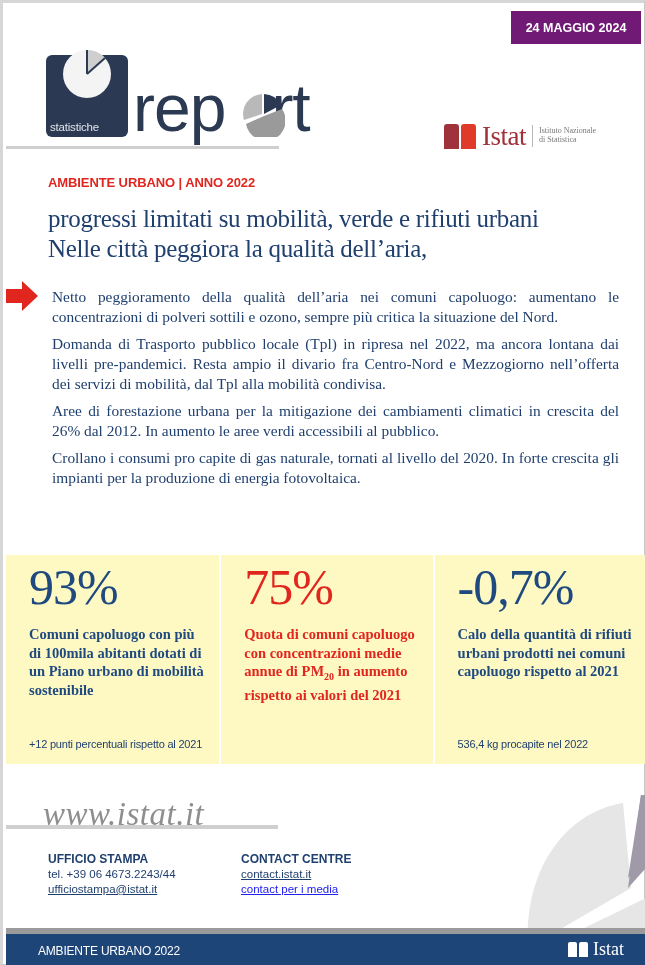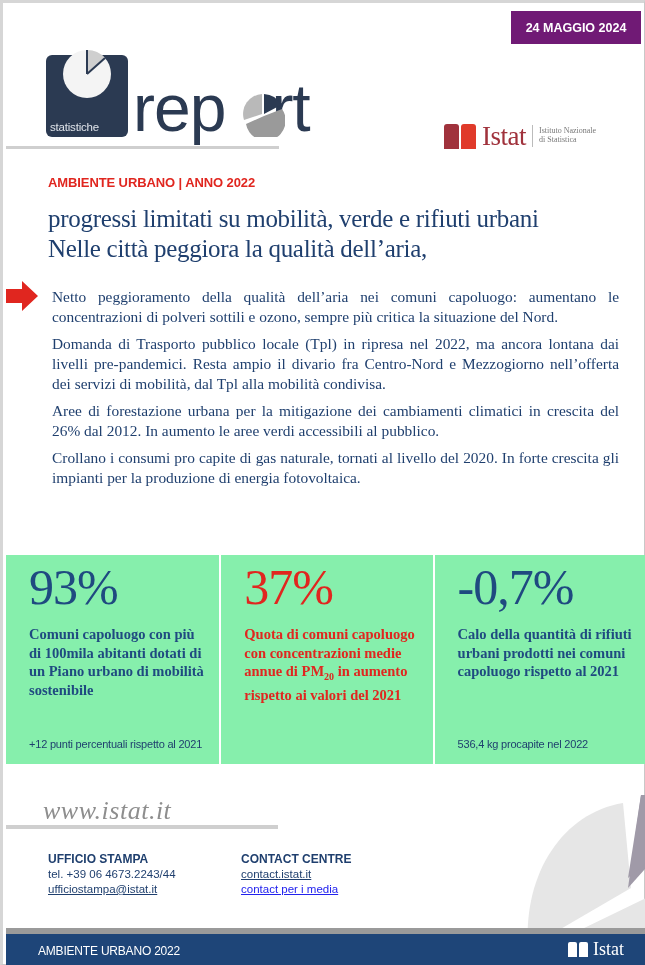--- a/index.html
+++ b/index.html
@@ -30,32 +30,32 @@
   .kicker { position: absolute; left: 45px; top: 172px; font-size: 13px; font-weight: bold; color: #e0261f; letter-spacing: -0.1px; }
   .headline { position: absolute; left: 45px; top: 201px; width: 580px; font-family: "Liberation Serif", serif;
               font-size: 25px; line-height: 30px; color: #1f3f6e; letter-spacing: -0.3px; }
 
   .arrow { position: absolute; left: 3px; top: 278px; width: 32px; height: 30px; }
 
   .bullets { position: absolute; left: 49px; top: 284px; width: 567px; font-family: "Liberation Serif", serif;
              font-size: 15.4px; line-height: 20px; color: #1f3f6e; }
   .bullets p { margin-bottom: 7px; text-align: justify; }
 
-  .stats { position: absolute; left: 3px; top: 552px; width: 640px; height: 209px; background: #86efac; display: flex; align-items: flex-end; }
+  .stats { position: absolute; left: 3px; top: 552px; width: 640px; height: 209px; background: #fef9c3; display: flex; align-items: flex-end; }
   .stat { position: relative; width: 33.33%; height: 100%; padding: 0 0 0 21px; }
   .stat + .stat { border-left: 2px solid #ffffff; }
   .stat-big { position: absolute; left: 23px; top: 2px; font-family: "Liberation Serif", serif; font-size: 50px; line-height: 60px; letter-spacing: -1px; }
   .stat-desc { position: absolute; left: 23px; top: 70px; width: 178px; font-family: "Liberation Serif", serif; font-weight: bold;
                font-size: 14.5px; line-height: 18.5px; }
   .stat-foot { position: absolute; left: 23px; top: 183px; font-size: 11px; color: #1f3f6e; letter-spacing: -0.2px; }
   .blue { color: #1f4a80; }
   .red { color: #e0261f; }
 
   .www { position: absolute; left: 40px; top: 793px; font-family: "Liberation Serif", serif; font-style: italic;
-         font-size: 26px; color: #8e8e8e; letter-spacing: 0.5px; }
+         font-size: 33px; color: #8e8e8e; letter-spacing: 0.5px; }
   .www-line { position: absolute; left: 3px; top: 822px; width: 272px; height: 4px; background: #cfcfcf; }
 
   .contact { position: absolute; top: 849px; font-size: 11.5px; line-height: 15px; color: #1f3f6e; }
   .contact .ttl { font-weight: bold; font-size: 12px; }
   .contact a { color: #1f3f6e; text-decoration: underline; }
   .contact a.blue-link { color: #2222ee; }
 
   .deco { position: absolute; left: 520px; top: 790px; width: 123px; height: 155px; overflow: hidden; }
 
   .footer-grey { position: absolute; left: 3px; top: 925px; width: 640px; height: 6px; background: #9a9a9a; }
@@ -124,21 +124,21 @@
     <p>Crollano i consumi pro capite di gas naturale, tornati al livello del 2020. In forte crescita gli impianti per la produzione di energia fotovoltaica.</p>
   </div>
 
   <div class="stats">
     <div class="stat">
       <div class="stat-big blue">93%</div>
       <div class="stat-desc blue">Comuni capoluogo con più di 100mila abitanti dotati di un Piano urbano di mobilità sostenibile</div>
       <div class="stat-foot">+12 punti percentuali rispetto al 2021</div>
     </div>
     <div class="stat">
-      <div class="stat-big red">37%</div>
+      <div class="stat-big red">75%</div>
       <div class="stat-desc red"><span>Quota di comuni capoluogo con concentrazioni medie annue di PM</span><sub style="font-size:10px;">20</sub><span> in aumento rispetto ai valori del 2021</span></div>
     </div>
     <div class="stat">
       <div class="stat-big blue">-0,7%</div>
       <div class="stat-desc blue">Calo della quantità di rifiuti urbani prodotti nei comuni capoluogo rispetto al 2021</div>
       <div class="stat-foot">536,4 kg procapite nel 2022</div>
     </div>
   </div>
 
   <div class="www">www.istat.it</div>

